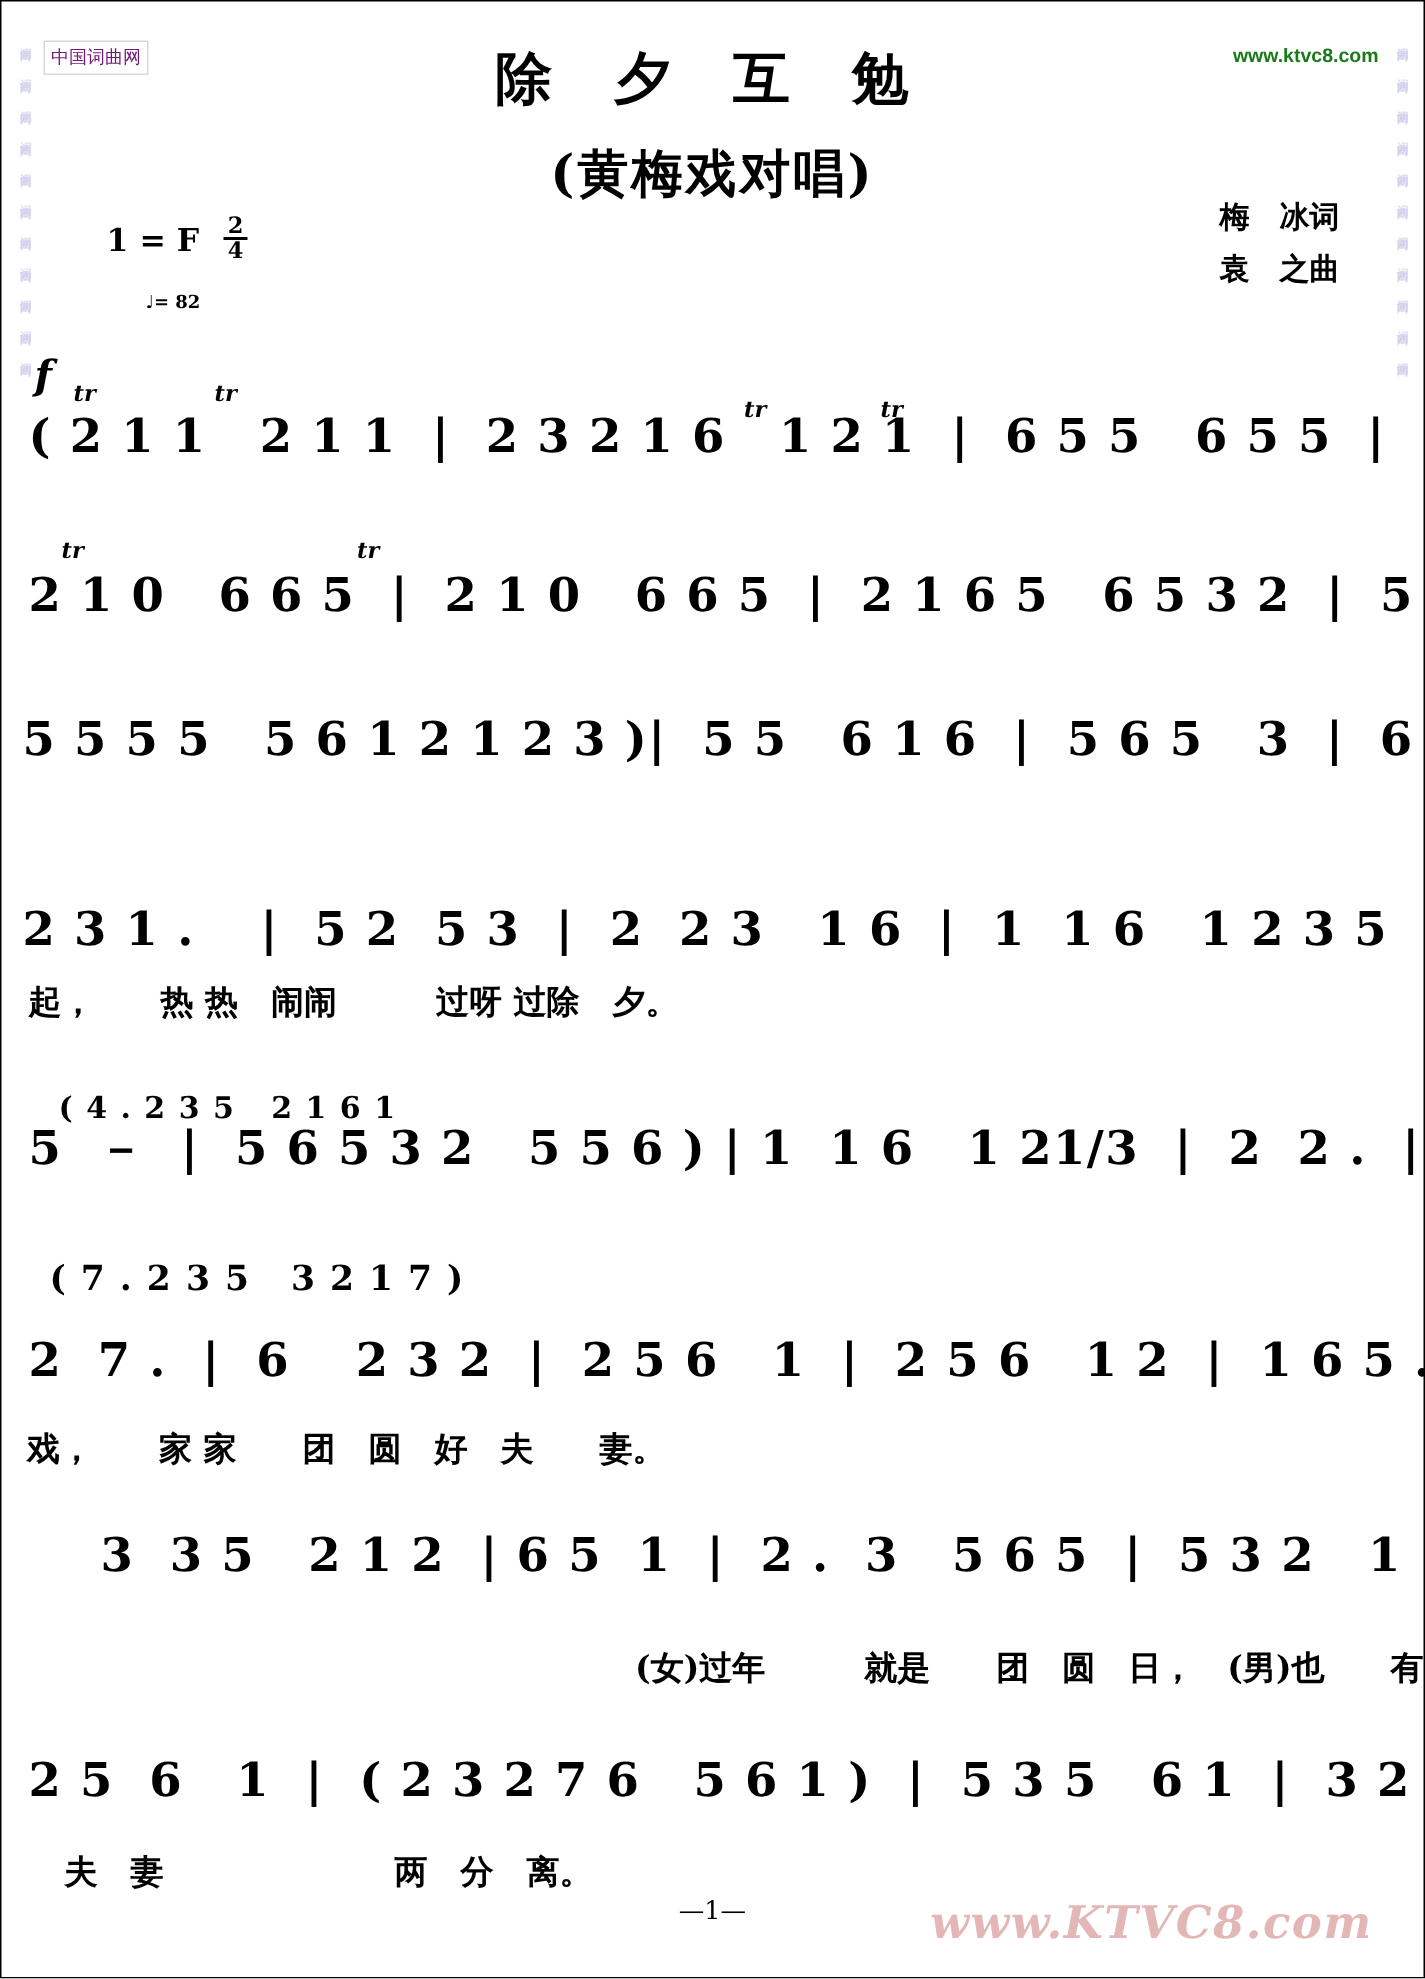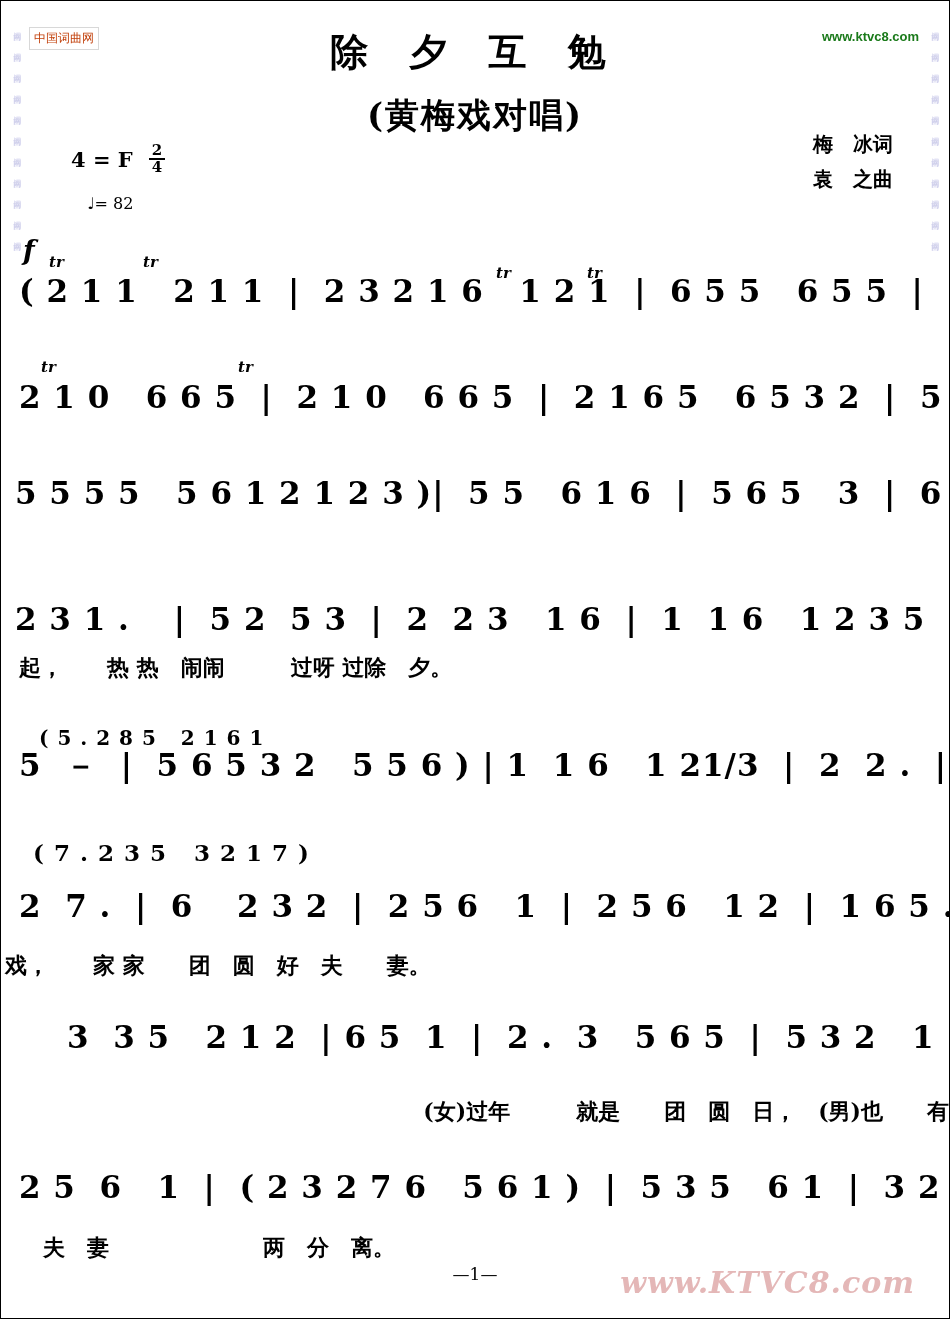--- a/index.html
+++ b/index.html
@@ -24,21 +24,21 @@
     font-size:8px;color:#c8c8e8;line-height:1.05;
     user-select:none;
   }
   .wm-col.left{left:2px;}
   .wm-col.right{right:2px;}
   .wm-item{writing-mode:vertical-rl;letter-spacing:1px;opacity:.85;}
 
   .corner-left{
     position:absolute;left:28px;top:26px;
     font-family:"Liberation Sans", sans-serif;
-    font-size:12px;color:#c2410c;
+    font-size:12px;color:#701a75;
     border:1px solid #d8d8d8;padding:2px 4px;
   }
   .corner-right{
     position:absolute;right:30px;top:28px;
     font-family:"Liberation Sans", sans-serif;
     font-size:13px;color:#1a7a1a;font-weight:bold;
   }
   .title{
     position:absolute;top:26px;left:0;right:0;text-align:center;
     font-size:38px;font-weight:bold;letter-spacing:14px;
@@ -60,22 +60,22 @@
     position:absolute;left:70px;top:142px;
     font-size:21px;font-weight:bold;
     font-family:"DejaVu Serif", serif;
     display:flex;align-items:center;gap:6px;
   }
   .frac{display:inline-flex;flex-direction:column;align-items:center;
     font-size:15px;line-height:1;margin-left:10px;}
   .frac .num{border-bottom:2px solid #000;padding:0 3px;}
   .frac .den{padding:0 3px;}
   .tempo{
-    position:absolute;left:86px;top:193px;
-    font-size:16px;font-weight:normal;
+    position:absolute;left:96px;top:193px;
+    font-size:12px;font-weight:bold;
     font-family:"DejaVu Serif", serif;
   }
   .dyn{
     position:absolute;left:22px;top:234px;
     font-size:27px;font-weight:bold;font-style:italic;
     font-family:"DejaVu Serif", serif;
   }
 
   
   .row{
@@ -145,21 +145,21 @@
 
   <div class="title">除 夕 互 勉</div>
   <div class="subtitle">(黄梅戏对唱)</div>
 
   <div class="credits">
     <div>梅　冰词</div>
     <div>袁　之曲</div>
   </div>
 
   <div class="keysig">
-    <span>4 = F</span>
+    <span>1 = F</span>
     <span class="frac">
       <span class="num">2</span>
       <span class="den">4</span>
     </span>
   </div>
 
   <div class="tempo">♩= 82</div>
   <div class="dyn">f</div>
 
   <div class="row notes" style="top:272px;left:18px;">( 2 1 1   2 1 1  |  2 3 2 1 6   1 2 1  |  6 5 5   6 5 5  |  6 7 6 5 3   5 6 5  |</div>
@@ -170,26 +170,26 @@
 
   <div class="row notes" style="top:378px;left:18px;">2 1 0   6 6 5  |  2 1 0   6 6 5  |  2 1 6 5   6 5 3 2  |  5 3 2 1   3 2 1 6  |</div>
   <div class="orn" style="top:357px;left:40px;">tr</div>
   <div class="orn" style="top:357px;left:237px;">tr</div>
 
   <div class="row notes" style="top:474px;left:14px;">5 5 5 5   5 6 1 2 1 2 3 )|  5 5   6 1 6  |  5 6 5   3  |  6  6 5   3 2  |</div>
 
   <div class="row notes" style="top:598px;left:14px;">2 3 1 .　 |  5 2  5 3  |  2  2 3   1 6  |  1  1 6   1 2 3 5  |  5 2 3   1 2 6  |</div>
   <div class="row lyric" style="top:652px;left:18px;">起，　　热 热　闹闹　　　过呀 过除　夕。</div>
 
-  <div class="row notes" style="top:725px;left:38px;font-size:20px;">( 5 . 2 8 5   2 1 6 1</div>
+  <div class="row notes" style="top:725px;left:38px;font-size:20px;">( 4 . 2 3 5   2 1 6 1</div>
   <div class="row notes" style="top:744px;left:18px;">5  －  |  5 6 5 3 2   5 5 6 ) | 1  1 6   1 21/3  |  2  2 .  |  2 7 6   5 6 2  |</div>
 
   <div class="row notes" style="top:838px;left:32px;font-size:23px;">( 7 . 2 3 5   3 2 1 7 )</div>
   <div class="row notes" style="top:885px;left:18px;">2  7 .  |  6　 2 3 2  |  2 5 6   1  |  2 5 6   1 2  |  1 6 5 .　 |</div>
-  <div class="row lyric" style="top:950px;left:4px;">戏，　　家 家　　团　圆　好　夫　　妻。</div>
+  <div class="row lyric" style="top:950px;left:17px;">戏，　　家 家　　团　圆　好　夫　　妻。</div>
 
   <div class="row notes" style="top:1018px;left:66px;">3  3 5   2 1 2  | 6 5  1  |  2 .  3   5 6 5  |  5 3 2   1  |  7 6 7   2 3  |</div>
   <div class="row lyric" style="top:1096px;left:16px;text-align:right;">(女)过年　　　就是　　团　圆　日，　(男)也　　有</div>
 
   <div class="row notes" style="top:1168px;left:18px;">2 5  6   1  |  ( 2 3 2 7 6   5 6 1 )  |  5 3 5   6 1  |  3 2 3   1 .  6  |</div>
   <div class="row lyric" style="top:1232px;left:26px;margin-left:16px;">夫　妻　　　　　　　两　分　离。</div>
 
   <div class="pagenum">—1—</div>
   <div class="footwm">www.KTVC8.com</div>
 </div>

